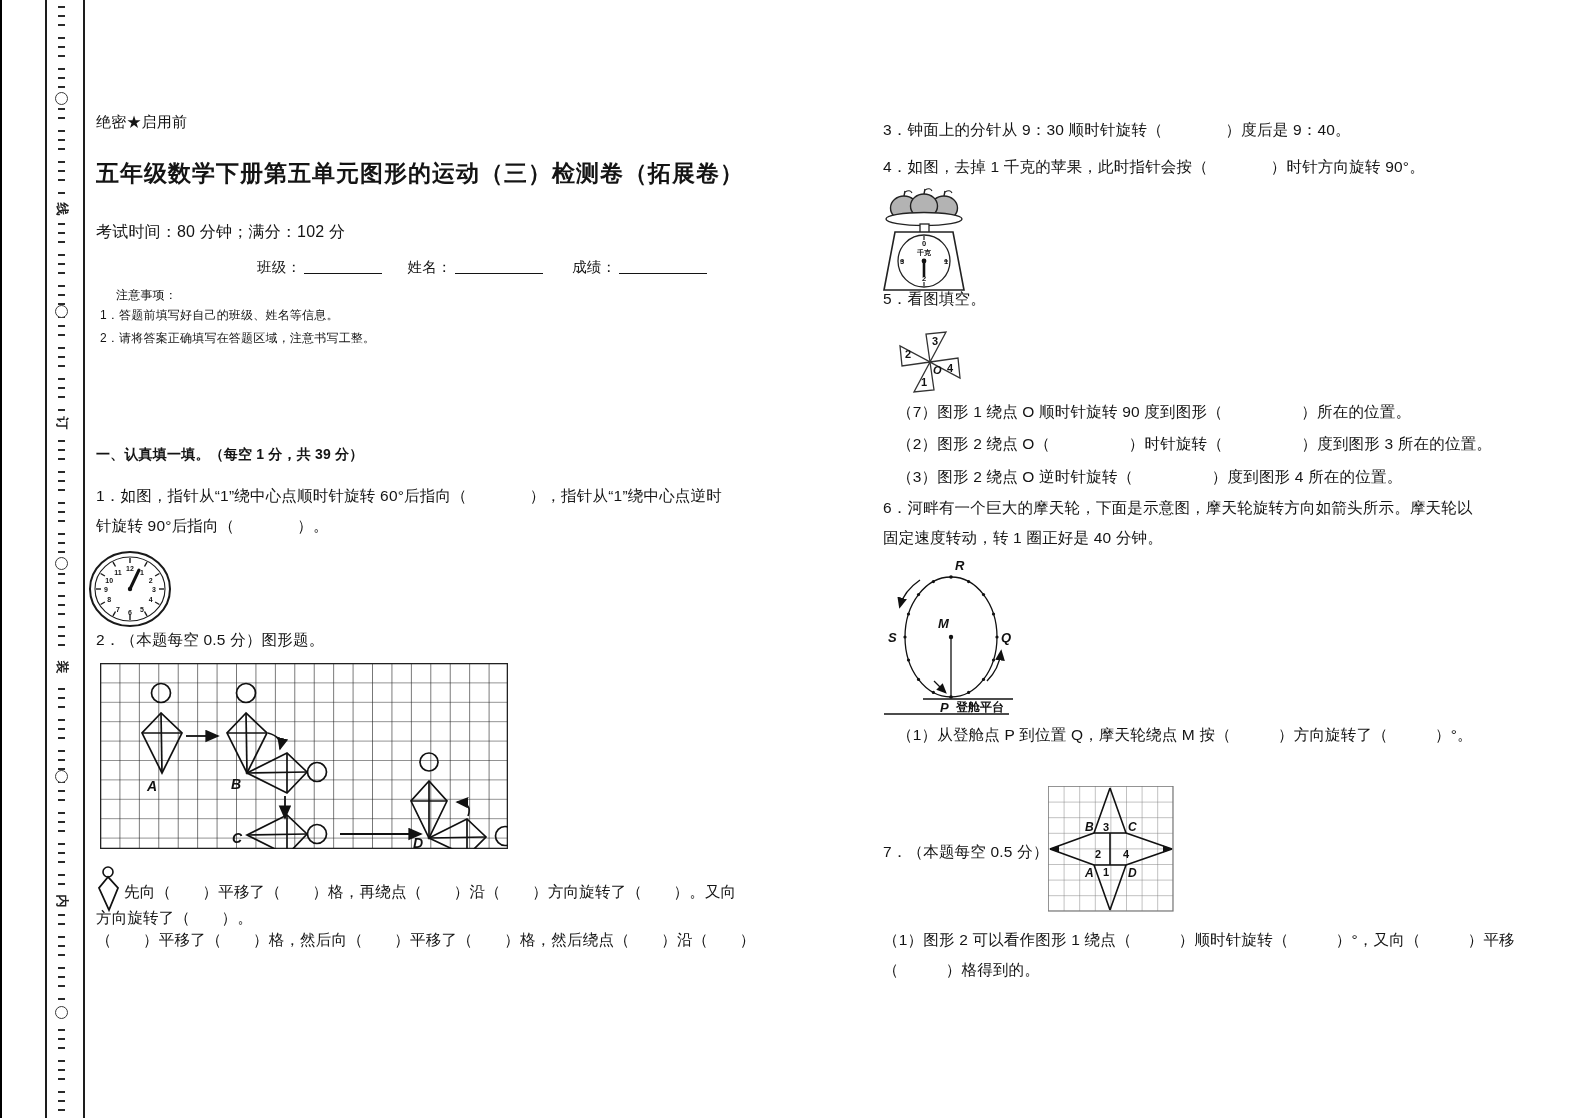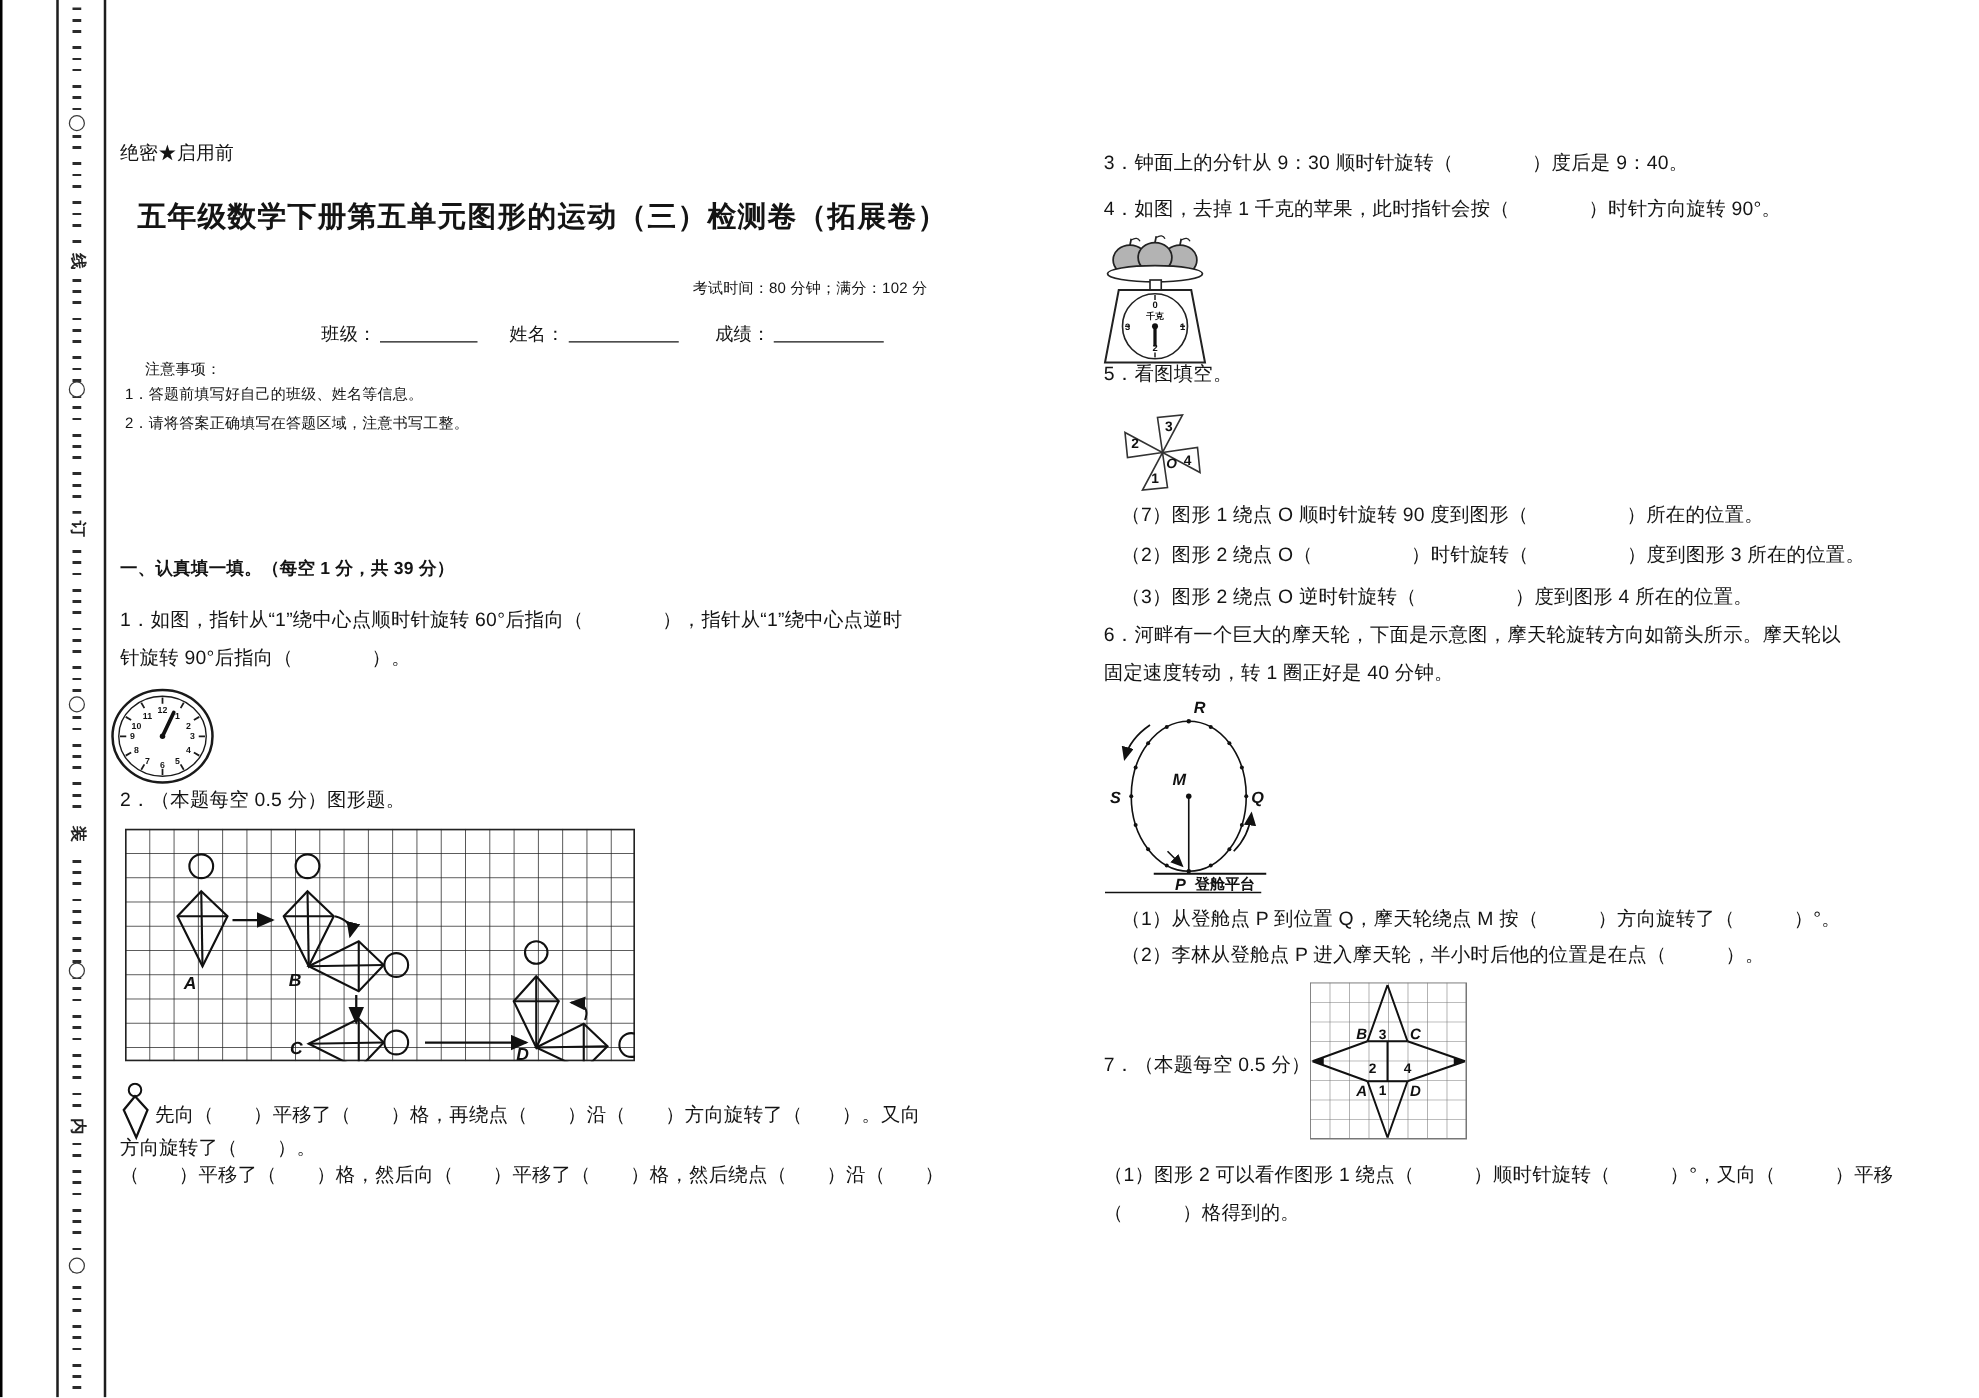--- a/index.html
+++ b/index.html
@@ -11,21 +11,21 @@
   .bind-dashes{position:absolute;left:58px;top:6px;height:1106px;width:7px;
         background:repeating-linear-gradient(to bottom,#2b2b2b 0 2.2px,transparent 2.2px 9px,#2b2b2b 9px 11.2px,transparent 11.2px 18px,#2b2b2b 18px 20.2px,transparent 20.2px 31px);}
   .bind-circle{position:absolute;left:55px;width:11px;height:11px;border:1.4px solid #3a3a3a;border-radius:50%;background:#fff;}
   .bind-char{position:absolute;left:50px;width:24px;height:24px;line-height:24px;text-align:center;
         background:#fff;font-size:13px;font-weight:600;color:#222;transform:rotate(90deg);}
   
   .t{position:absolute;white-space:nowrap;font-size:15.5px;font-weight:400;letter-spacing:.2px;color:#141414;}
   .sm{font-size:12px;}
   .b{font-weight:400;}
   .title{font-size:23px;font-weight:700;letter-spacing:1px;text-align:center;}
-  .cwrap{text-align:right;}
+  .cwrap{text-align:left;}
   .h1{font-size:14px;font-weight:700;}
   .blank{display:inline-block;height:15px;border-bottom:1.6px solid #141414;vertical-align:-2px;margin:0 3px;}
   .fig{position:absolute;}
   .fig text{font-family:"Liberation Sans",sans-serif;}
   .lbl{font-family:"Liberation Serif",serif;font-style:italic;font-weight:700;}
 </style>
 </head>
 <body>
 
 <div class="page">
@@ -41,21 +41,21 @@
   <div class="bind-circle" style="top:1006px"></div>
   <div class="bind-char" style="top:197px">线</div>
   <div class="bind-char" style="top:411px">订</div>
   <div class="bind-char" style="top:655px">装</div>
   <div class="bind-char" style="top:889px">内</div>
 
   <div class="t b" style="left:96px;top:113px;font-size:15px">绝密★启用前</div>
 
   <div class="t title cwrap" style="left:96px;top:158px;width:662px;white-space:normal">五年级数学下册第五单元图形的运动（三）检测卷（拓展卷）</div>
 
-  <div class="t cwrap b" style="left:80px;top:222px;width:662px;font-size:12px">考试时间：80 分钟；满分：102 分</div>
+  <div class="t cwrap b" style="left:96px;top:222px;width:662px;font-size:16px">考试时间：80 分钟；满分：102 分</div>
 
   <div class="t" style="left:257px;top:258px;font-size:14.5px">
     <span>班级：</span><span class="blank" style="width:78px"></span>
     <span style="display:inline-block;width:14px"></span>
     <span>姓名：</span><span class="blank" style="width:88px"></span>
     <span style="display:inline-block;width:18px"></span>
     <span>成绩：</span><span class="blank" style="width:88px"></span>
   </div>
 
   <div class="t sm b" style="left:116px;top:287px">注意事项：</div>
@@ -266,21 +266,20 @@
       <text class="lbl" x="79" y="20" font-size="13">R</text>
       <text class="lbl" x="12" y="92" font-size="13">S</text>
       <text class="lbl" x="125" y="92" font-size="13">Q</text>
       <text class="lbl" x="62" y="78" font-size="13">M</text>
       <text class="lbl" x="64" y="162" font-size="13">P</text>
       <text x="80" y="161" font-size="12" font-weight="600">登舱平台</text>
     </g>
   </svg>
 
   <div class="t" style="left:897px;top:725px">（1）从登舱点 P 到位置 Q，摩天轮绕点 M 按（　　　）方向旋转了（　　　）°。</div>
-  <div class="t" style="left:897px;top:754px">（2）李林从登舱点 P 进入摩天轮，半小时后他的位置是在点（　　　）。</div>
 
   <div class="t" style="left:883px;top:842px">7．（本题每空 0.5 分）</div>
 
   <svg class="fig" style="left:1048px;top:786px" width="126" height="128" viewBox="0 0 126 128">
     <defs>
       <pattern id="g7" width="15.6" height="15.6" patternUnits="userSpaceOnUse">
         <path d="M15.6 0H0V15.6" fill="none" stroke="#777" stroke-width="0.9"></path>
       </pattern>
     </defs>
     <rect x="0" y="0" width="125" height="125" fill="url(#g7)" stroke="#777" stroke-width="1.2"></rect>

